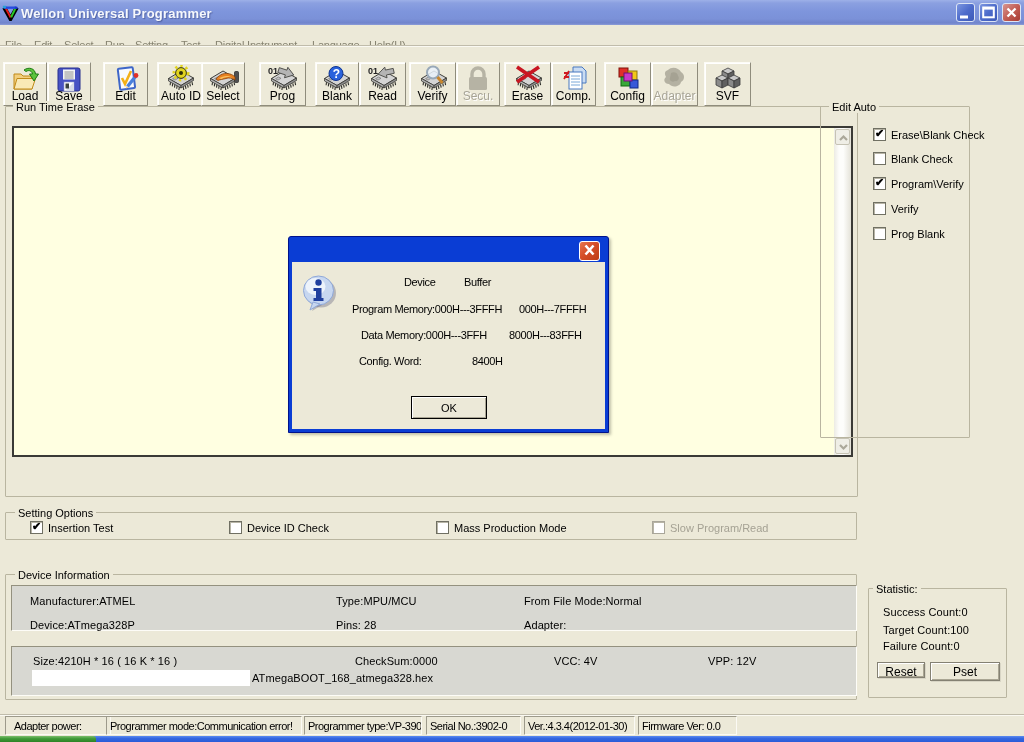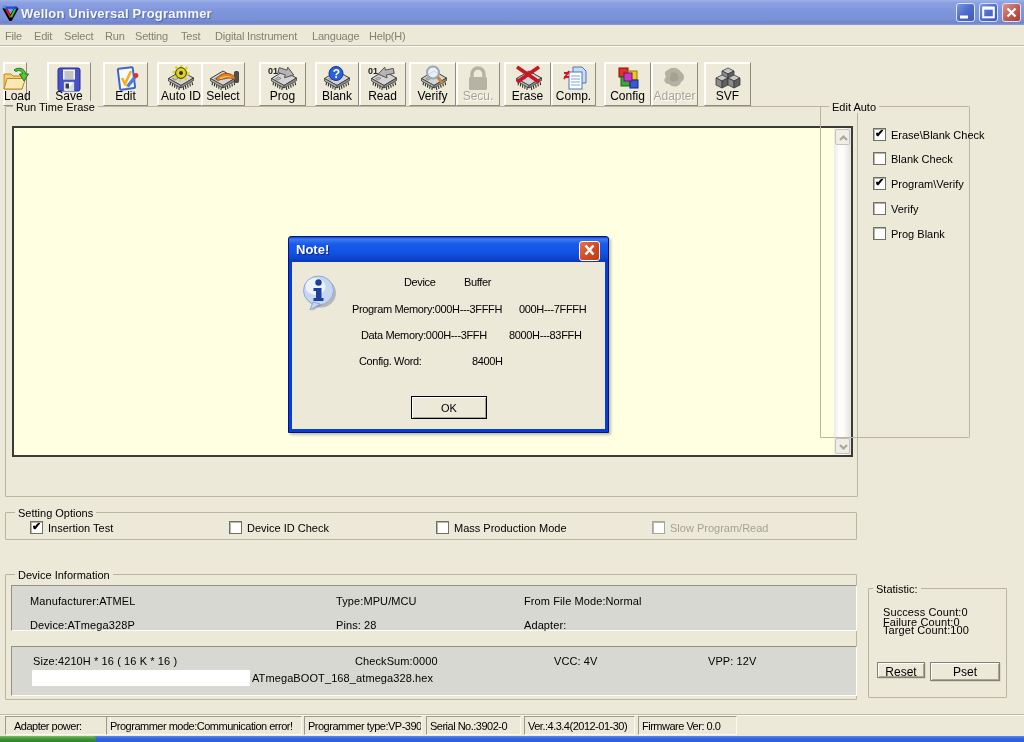--- a/index.html
+++ b/index.html
@@ -12,21 +12,21 @@
   background:linear-gradient(180deg,#9DB0E8 0%,#8BA0E0 12%,#7E95DC 45%,#7B91D8 75%,#7084CC 92%,#8C9DD8 100%); }
 #title-text { left:21px; top:6px; color:#F6F8FC; font-size:13px; font-weight:bold; letter-spacing:0.2px;
   text-shadow:1px 1px 1px rgba(20,30,80,0.38); }
 .winbtn { top:3px; width:19px; height:19px; border-radius:3px; border:1px solid #DCE4F4; }
 #btn-min  { left:956px; background:linear-gradient(135deg,#7C96E0 0%,#4E6CCB 50%,#3C59B8 100%); }
 #btn-max  { left:979px; background:linear-gradient(135deg,#7C96E0 0%,#4E6CCB 50%,#3C59B8 100%); }
 #btn-close{ left:1002px; background:linear-gradient(135deg,#D89590 0%,#C05A50 55%,#A83C34 100%); }
 
 
 #menubar { left:0; top:25px; width:1024px; height:20px; background:#ECE9D8; }
-#menubar .mi { position:absolute; top:5px; color:#85826F; font-size:11px; letter-spacing:-0.2px; }
+#menubar .mi { position:absolute; top:14px; color:#85826F; font-size:11px; letter-spacing:-0.2px; }
 #menu-sep { left:0; top:45px; width:1024px; height:2px; border-top:1px solid #C0BCAB; border-bottom:1px solid #FAF9F2; }
 
 
 #toolbar { left:0; top:47px; width:1024px; height:50px; background:#ECE9D8; }
 .tbtn { position:absolute; top:15px; height:44px; background:#EDEAD9;
   border:1px solid; border-color:#FDFCF6 #8F8C7C #8F8C7C #FDFCF6; box-shadow:inset 1px 1px 0 #fff; }
 .tbtn svg { position:absolute; left:50%; transform:translateX(-50%); top:2px; }
 .tbtn .lbl { position:absolute; left:0; right:0; bottom:2px; text-align:center; font-size:12px; color:#000; }
 .tbtn .lbl.dis { color:#A7A496; text-shadow:1px 1px 0 #fff; }
 
@@ -134,21 +134,21 @@
       <polygon points="3.5,13.5 16,6 28.5,13 16,20.5" fill="#D4D4D4" stroke="#2E2E2A" stroke-width="0.9"></polygon>
       <polygon points="3.5,13.5 3.5,16 16,23 16,20.5" fill="#B2B2B2" stroke="#2E2E2A" stroke-width="0.7"></polygon>
       <polygon points="28.5,13 28.5,15.5 16,23 16,20.5" fill="#8E8E8E" stroke="#2E2E2A" stroke-width="0.7"></polygon>
       <path d="M18.2 22 l0.6 3 M20.4 20.8 l0.6 3 M22.6 19.6 l0.6 3 M24.8 18.4 l0.6 3 M27 17.2 l0.6 3" stroke="#2E2E2A" stroke-width="1.1"></path>
       <path d="M5.5 17.2 l-0.4 3 M7.7 18.4 l-0.4 3 M9.9 19.6 l-0.4 3 M12.1 20.8 l-0.4 3 M14.3 22 l-0.4 3" stroke="#2E2E2A" stroke-width="1.1"></path>
       <polygon points="7.5,13.7 10.5,12 13,13.3 10,15.1" fill="#C0C0C0" stroke="#6A6A6A" stroke-width="0.6"></polygon>
     </g>
   </defs>
 </svg>
 <div class="abs" id="toolbar">
-  <div class="tbtn" style="left:3px;width:24px">
+  <div class="tbtn" style="left:3px;width:44px">
       <svg width="32" height="28" viewBox="0 0 32 28">
     <path d="M5 9 L12 9 L14 11 L23 11 L23 24 L5 24 Z" fill="#F2CF7E" stroke="#C08A18"></path>
     <path d="M8 13.5 L26.5 13.5 L23 24 L5 24 Z" fill="#F9E9B6" stroke="#C08A18"></path>
     <path d="M15 5 C20 1.5 26 3.5 26.5 9 L29.5 9 L25 16 L20.5 9 L23.5 9 C23 6 20 4.5 17 6.5 Z" fill="#5BC43C" stroke="#1E7A14" stroke-width="1"></path>
   </svg>
       <div class="lbl">Load</div>
     </div>
   <div class="tbtn" style="left:47px;width:44px">
       <svg width="32" height="28" viewBox="0 0 32 28">
     <path d="M7 3 h18 a2 2 0 0 1 2 2 v19 a2 2 0 0 1 -2 2 h-18 a2 2 0 0 1 -2 -2 v-19 a2 2 0 0 1 2 -2 Z" fill="#4752C4" stroke="#262E8E"></path>
@@ -340,40 +340,37 @@
 <span class="dtext" style="left:554px;top:655px">VCC: 4V</span>
 <span class="dtext" style="left:708px;top:655px">VPP: 12V</span>
 <div class="abs" style="left:32px;top:670px;width:218px;height:16px;background:#fff"></div>
 <span class="dtext" style="left:252px;top:672px">ATmegaBOOT_168_atmega328.hex</span>
 
 <div class="group" style="left:868px;top:588px;width:139px;height:110px">
     <span class="glabel" style="left:4px">Statistic:</span>
   </div>
 <span class="dtext" style="left:883px;top:606px">Success Count:0</span>
 <span class="dtext" style="left:883px;top:624px">Target Count:100</span>
-<span class="dtext" style="left:883px;top:616px">Failure Count:0</span>
+<span class="dtext" style="left:883px;top:640px">Failure Count:0</span>
 <div class="btn3d" style="left:877px;top:662px;width:48px;height:16px;padding-top:2px">Reset</div>
 <div class="btn3d" style="left:930px;top:662px;width:70px;height:19px;padding-top:2px">Pset</div>
 
 <div class="abs" style="left:0;top:714px;width:1024px;height:2px;border-top:1px solid #C0BCAB;border-bottom:1px solid #FAF9F2"></div>
 
 <div class="sfield" style="left:5px;width:106px;padding-left:8px">Adapter power:</div>
 <div class="sfield" style="left:106px;width:196px">Programmer mode:Communication error!</div>
 <div class="sfield" style="left:304px;width:118px">Programmer type:VP-390</div>
 <div class="sfield" style="left:426px;width:95px">Serial No.:3902-0</div>
 <div class="sfield" style="left:524px;width:111px">Ver.:4.3.4(2012-01-30)</div>
 <div class="sfield" style="left:638px;width:99px">Firmware Ver: 0.0</div>
 
 <div class="abs" id="taskbar"></div>
 <div class="abs" id="startbtn"></div>
 
 <div class="abs" id="dialog">
-  <div id="dlg-title">
-      <span>Note!</span>
-    </div>
   <div id="dlg-close">
       <svg width="19" height="17" viewBox="0 0 19 17" style="position:absolute;left:0;top:0">
         <path d="M5.5 3.5 L13.5 12.5 M13.5 3.5 L5.5 12.5" stroke="#fff" stroke-width="2.6"></path>
       </svg>
     </div>
   <div id="dlg-body">
     <svg style="position:absolute;left:10px;top:13px" width="36" height="38" viewBox="0 0 36 38">
       <ellipse cx="19" cy="18" rx="15" ry="14.5" fill="rgba(90,90,120,0.35)"></ellipse>
       <path d="M13 28 L10 36 L20 30 Z" fill="rgba(90,90,120,0.35)"></path>
       <ellipse cx="16.5" cy="15.5" rx="15" ry="14.5" fill="#C7D7F0" stroke="#8FA8D8" stroke-width="1"></ellipse>

